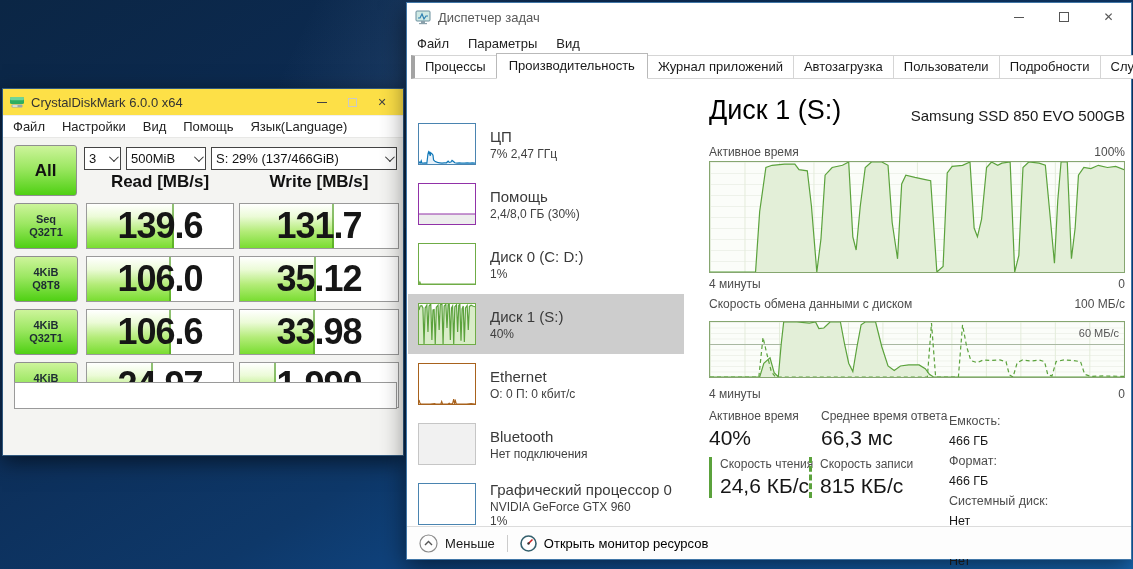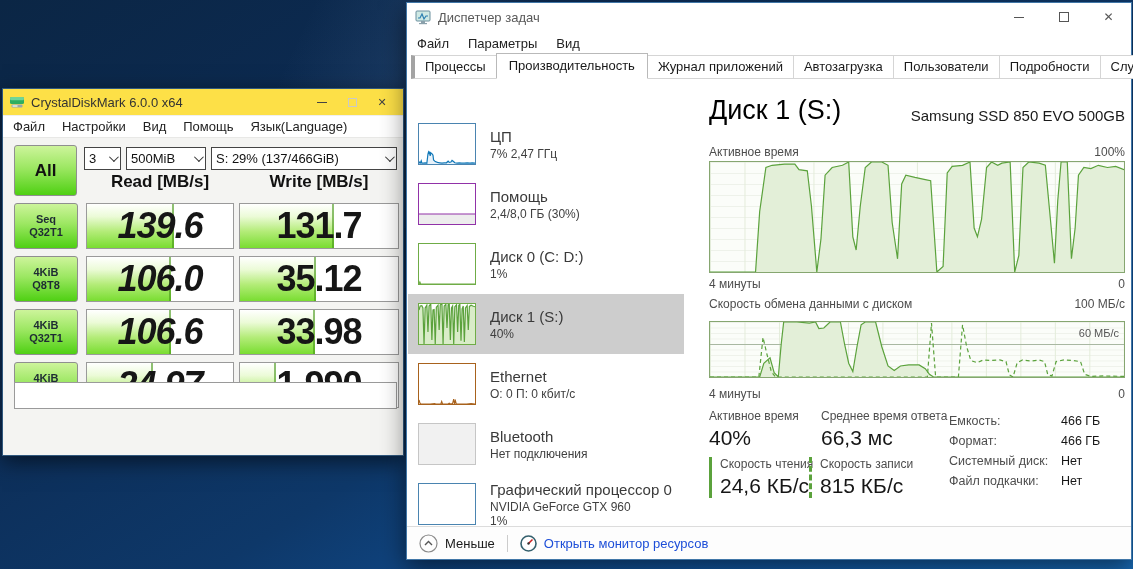--- a/index.html
+++ b/index.html
@@ -25,21 +25,21 @@
   .cdm-select { position:absolute; top:9px; height:23px; background:#fff; border:1px solid #444; display:flex; align-items:center; padding:0 4px; font-size:13px; color:#111; }
   .cdm-select .chev { margin-left:auto; width:7px; height:7px; border-right:1.6px solid #333; border-bottom:1.6px solid #333; transform:rotate(45deg) translateY(-2px); }
   #sel-runs { left:81px; width:37px; }
   #sel-size { left:123px; width:80px; }
   #sel-drive { left:208px; width:186px; }
   .cdm-colhead { position:absolute; top:34px; font-size:17px; font-weight:bold; color:#111; width:148px; text-align:center; }
   #head-read { left:83px; } #head-write { left:236px; width:160px; }
   .cdm-row { position:absolute; left:0; width:100%; height:46px; }
   .cdm-label-btn { position:absolute; left:11px; top:0; width:64px; height:46px; display:flex; flex-direction:column; align-items:center; justify-content:center; line-height:13px; font-size:11px; font-weight:bold; color:#1e2b33; }
   .cdm-cell { position:absolute; top:0; height:46px; background:#fff; border:1px solid #9a9a9a; overflow:hidden; }
-  .cell-read { left:83px; width:148px;font-style:italic; } .cell-write { left:236px; width:160px; }
+  .cell-read { left:83px; width:148px; } .cell-write { left:236px; width:160px; }
   .cdm-fill { position:absolute; left:0; top:0; bottom:0; width:0;
     background:linear-gradient(180deg,#ffffff 0%,#ecfbd8 28%,#b4ec79 62%,#79dd31 100%);
     border-right:2px solid rgba(70,150,25,.6); }
   .cdm-num { position:absolute; inset:0; display:flex; align-items:center; justify-content:center; font-size:36px; font-weight:bold; color:#161616; letter-spacing:-1px; }
   #cdm-comment { position:absolute; left:11px; top:244px; width:383px; height:27px; border:1px solid #9a9a9a; background:#fff; font-size:13px; padding:0 5px; font-family:inherit; }
 
   
   #tm { position:absolute; left:406px; top:2px; width:726px; height:558px;
     background:#fff; border:1px solid #4177a8; box-shadow:0 8px 24px rgba(0,0,0,.5); }
   .tm-titlebar { height:28px; display:flex; align-items:center; padding-left:8px; }
@@ -81,28 +81,28 @@
   #chart2 { top:228px; height:57px; }
   .hline60 { position:absolute; left:0; right:0; top:40%; border-top:1px solid #a9b8a2; }
   .lab60 { position:absolute; right:5px; top:calc(40% - 17px); font-size:11px; color:#555; }
   .stat-label { font-size:12px; color:#4d4d4d; white-space:nowrap; }
   .stat-value { font-size:21px; color:#161616; margin-top:3px; white-space:nowrap; }
   .statA { position:absolute; top:316px; }
   .statB { position:absolute; top:364px; padding-left:8px; }
   .statB.solid { border-left:3px solid #5ba23c; }
   .statB.dashed { border-left:3px dashed #5ba23c; }
   .props { position:absolute; left:252px; top:318px; font-size:12.5px; line-height:20px; color:#4d4d4d; }
-  .props .row { display:flex; }
+  .props .row { display:flex;flex-direction:column; }
   .props .pl { width:112px; }
   .props .pv { color:#161616; }
 
   
   .tm-footer { position:absolute; left:0; right:0; bottom:0; height:33px; border-top:1px solid #dcdcdc; background:#fdfdfd; display:flex; align-items:center; padding-left:12px; font-size:13px; color:#1a1a1a; }
   .tm-footer .sep { width:1px; height:17px; background:#ccc; margin:0 12px; }
-  .link { color:#1d4ed8; margin-left:7px; }
+  .link { color:#000000; margin-left:7px; }
   .less-label { margin-left:7px; }
 </style>
 </head>
 <body>
 
 <div id="desktop">
 
   <div id="cdm">
     <div class="cdm-titlebar">
       <svg width="16" height="14" viewBox="0 0 16 14">

